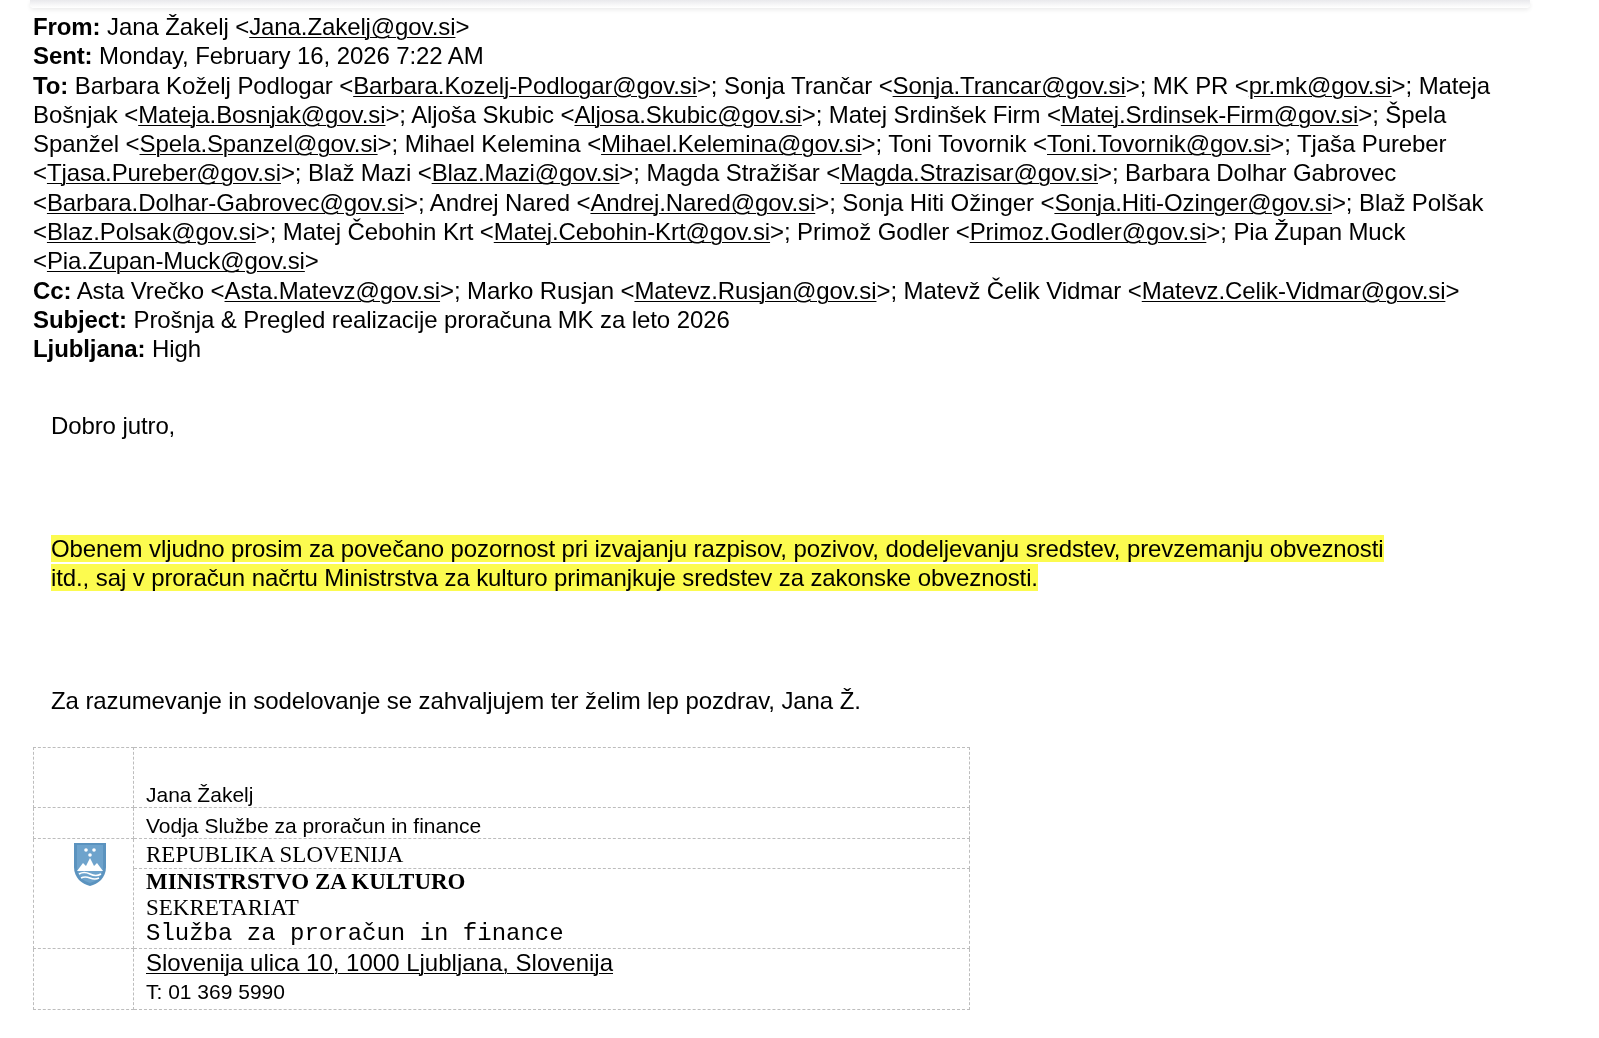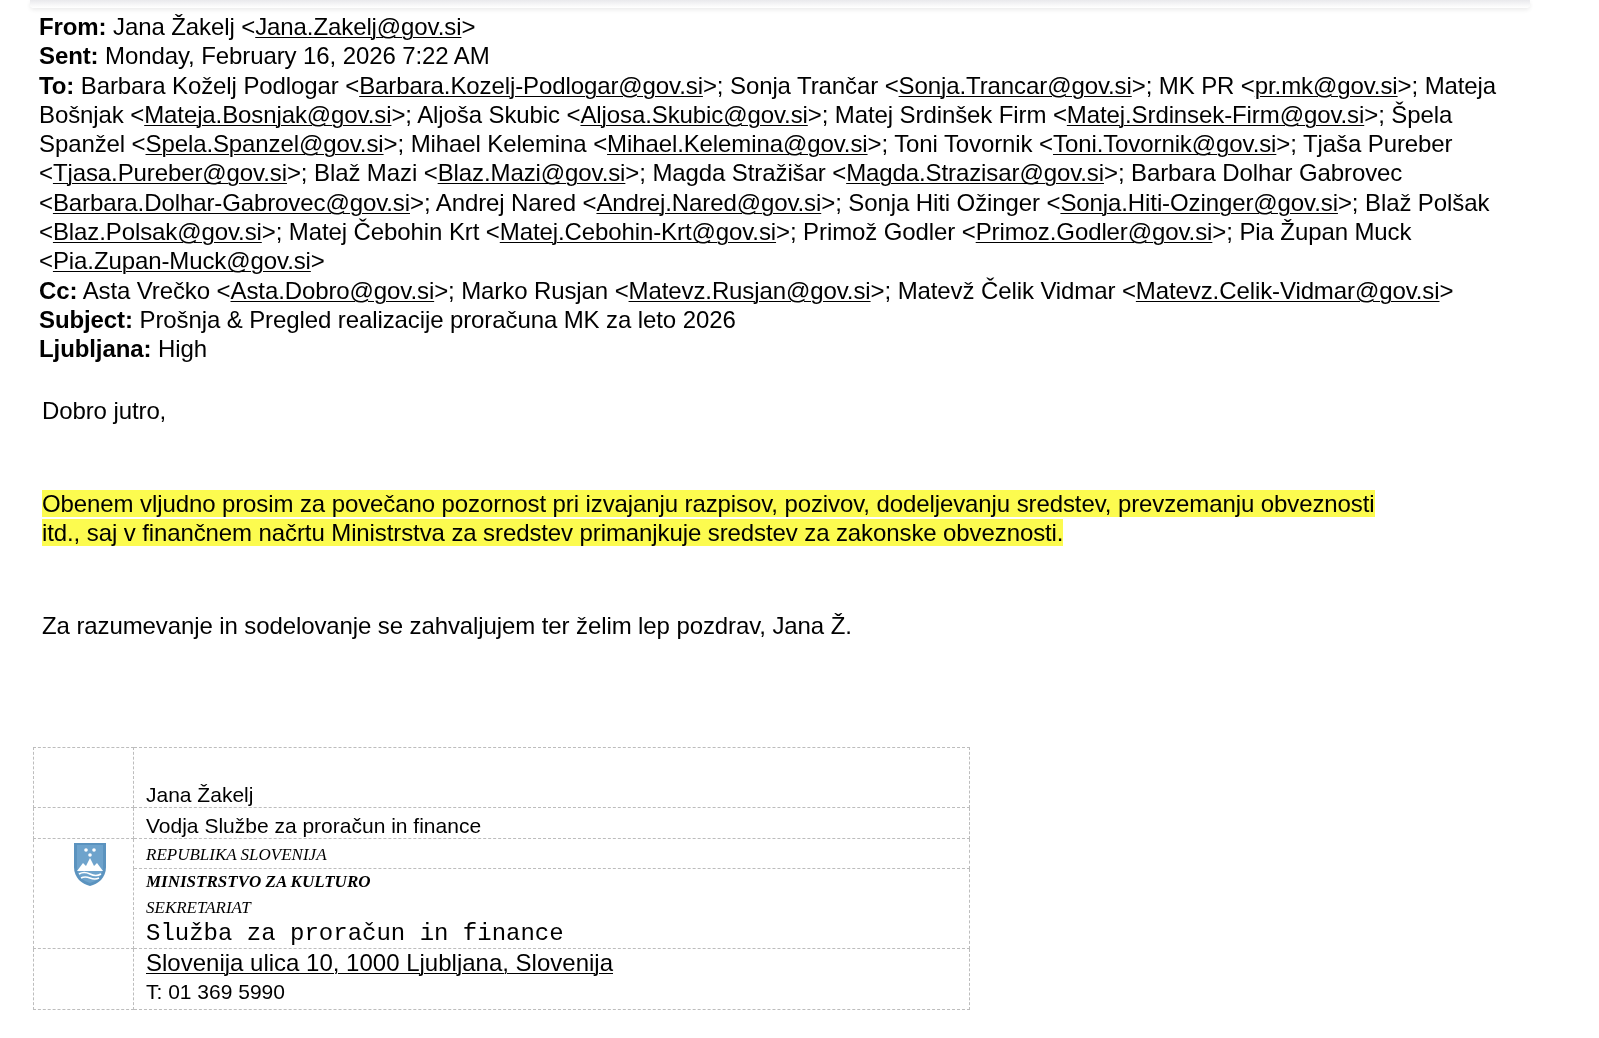--- a/index.html
+++ b/index.html
@@ -1,34 +1,34 @@
 <!DOCTYPE html>
 <html><head>
 <meta charset="utf-8">
 <style>
   html, body { margin:0; padding:0; background:#ffffff; }
   body { width:1599px; height:1038px; position:relative; overflow:hidden;
          font-family:"Liberation Sans", sans-serif; color:#000; }
   .topbar { position:absolute; left:30px; top:0; width:1500px; height:8px;
             background:linear-gradient(#e9e9ec, #f7f7f8 60%, #ffffff);
             box-shadow:0 2px 4px rgba(0,0,0,0.08); border-radius:0 0 4px 4px; }
-  .mail { position:absolute; left:39px; top:12px; width:1500px; font-size:24px; line-height:29.3px; letter-spacing:-0.1px; }
+  .mail { position:absolute; left:33px; top:12px; width:1500px; font-size:24px; line-height:29.3px; letter-spacing:-0.1px; }
   .hdr { margin:0; }
   .hdr b { font-weight:bold; }
   a.lnk { color:#000; text-decoration:underline; text-decoration-thickness:1px; text-underline-offset:2px; }
-  p.body { margin:3px; }
+  p.body { margin:18px; }
   .gap1 { height:29px; }
   .gap2 { height:58px; }
   .hl { background:#fcfb4f;text-align:center; }
   table.sig { position:absolute; left:33px; top:747px; border-collapse:collapse; }
   table.sig td { border:1px dashed #bdbdbd; padding:0 0 0 12px; vertical-align:bottom; }
   table.sig td.c1 { width:99px; padding:0; vertical-align:top; text-align:left; }
   table.sig td.c2 { width:823px; }
   .sans21 { font-family:"Liberation Sans", sans-serif; font-size:21px; line-height:24px; }
-  .serif20 { font-family:"Liberation Serif", serif; font-size:17px; line-height:26px;font-style:italic; }
+  .serif20 { font-family:"Liberation Serif", serif; font-size:23px; line-height:26px; }
   .serif18 { font-family:Liberation Mono, monospace; font-size:24px; line-height:26px; }
   .addr { font-family:"Liberation Sans", sans-serif; font-size:24px; line-height:28px; }
   .coat { display:block; margin:2px 0 0 38px; }
 </style>
 </head>
 <body>
 
 <div class="topbar"></div>
 
 <div class="mail">
@@ -40,38 +40,38 @@
   <div class="hdr">
     <b>Sent:</b>
     <span>Monday, February 16, 2026 7:22 AM</span>
   </div>
   <div class="hdr">
     <b>To:</b>
     <span id="to-list"><span>Barbara Koželj Podlogar &lt;</span><a class="lnk">Barbara.Kozelj-Podlogar@gov.si</a><span>&gt;; </span><span>Sonja Trančar &lt;</span><a class="lnk">Sonja.Trancar@gov.si</a><span>&gt;; </span><span>MK PR &lt;</span><a class="lnk">pr.mk@gov.si</a><span>&gt;; </span><span>Mateja Bošnjak &lt;</span><a class="lnk">Mateja.Bosnjak@gov.si</a><span>&gt;; </span><span>Aljoša Skubic &lt;</span><a class="lnk">Aljosa.Skubic@gov.si</a><span>&gt;; </span><span>Matej Srdinšek Firm &lt;</span><a class="lnk">Matej.Srdinsek-Firm@gov.si</a><span>&gt;; </span><span>Špela Spanžel &lt;</span><a class="lnk">Spela.Spanzel@gov.si</a><span>&gt;; </span><span>Mihael Kelemina &lt;</span><a class="lnk">Mihael.Kelemina@gov.si</a><span>&gt;; </span><span>Toni Tovornik &lt;</span><a class="lnk">Toni.Tovornik@gov.si</a><span>&gt;; </span><span>Tjaša Pureber &lt;</span><a class="lnk">Tjasa.Pureber@gov.si</a><span>&gt;; </span><span>Blaž Mazi &lt;</span><a class="lnk">Blaz.Mazi@gov.si</a><span>&gt;; </span><span>Magda Stražišar &lt;</span><a class="lnk">Magda.Strazisar@gov.si</a><span>&gt;; </span><span>Barbara Dolhar Gabrovec &lt;</span><a class="lnk">Barbara.Dolhar-Gabrovec@gov.si</a><span>&gt;; </span><span>Andrej Nared &lt;</span><a class="lnk">Andrej.Nared@gov.si</a><span>&gt;; </span><span>Sonja Hiti Ožinger &lt;</span><a class="lnk">Sonja.Hiti-Ozinger@gov.si</a><span>&gt;; </span><span>Blaž Polšak &lt;</span><a class="lnk">Blaz.Polsak@gov.si</a><span>&gt;; </span><span>Matej Čebohin Krt &lt;</span><a class="lnk">Matej.Cebohin-Krt@gov.si</a><span>&gt;; </span><span>Primož Godler &lt;</span><a class="lnk">Primoz.Godler@gov.si</a><span>&gt;; </span><span>Pia Župan Muck &lt;</span><a class="lnk">Pia.Zupan-Muck@gov.si</a><span>&gt;</span></span>
   </div>
   <div class="hdr">
     <b>Cc:</b>
-    <span id="cc-list"><span>Asta Vrečko &lt;</span><a class="lnk">Asta.Dobro@gov.si</a><span>&gt;; </span><span>Marko Rusjan &lt;</span><a class="lnk">Matevz.Rusjan@gov.si</a><span>&gt;; </span><span>Matevž Čelik Vidmar &lt;</span><a class="lnk">Matevz.Celik-Vidmar@gov.si</a><span>&gt;</span></span>
+    <span id="cc-list"><span>Asta Vrečko &lt;</span><a class="lnk">Asta.Matevz@gov.si</a><span>&gt;; </span><span>Marko Rusjan &lt;</span><a class="lnk">Matevz.Rusjan@gov.si</a><span>&gt;; </span><span>Matevž Čelik Vidmar &lt;</span><a class="lnk">Matevz.Celik-Vidmar@gov.si</a><span>&gt;</span></span>
   </div>
   <div class="hdr">
     <b>Subject:</b>
     <span>Prošnja &amp; Pregled realizacije proračuna MK za leto 2026</span>
   </div>
   <div class="hdr">
     <b>Ljubljana:</b>
     <span>High</span>
   </div>
 
   <div class="gap1"></div>
   <p class="body">Dobro jutro,</p>
   <div class="gap1"></div>
   <div class="gap1"></div>
   <p class="body">
     <span class="hl">Obenem vljudno prosim za povečano pozornost pri izvajanju razpisov, pozivov, dodeljevanju sredstev, prevzemanju obveznosti</span><br>
-    <span class="hl">itd., saj v finančnem načrtu Ministrstva za sredstev primanjkuje sredstev za zakonske obveznosti.</span>
+    <span class="hl">itd., saj v proračun načrtu Ministrstva za kulturo primanjkuje sredstev za zakonske obveznosti.</span>
   </p>
   <div class="gap2"></div>
   <p class="body">Za razumevanje in sodelovanje se zahvaljujem ter želim lep pozdrav, Jana Ž.</p>
 </div>
 
 <table class="sig">
   <tbody>
       <tr style="height:60px">
     <td class="c1"></td>
     <td class="c2 sans21">Jana Žakelj</td>

